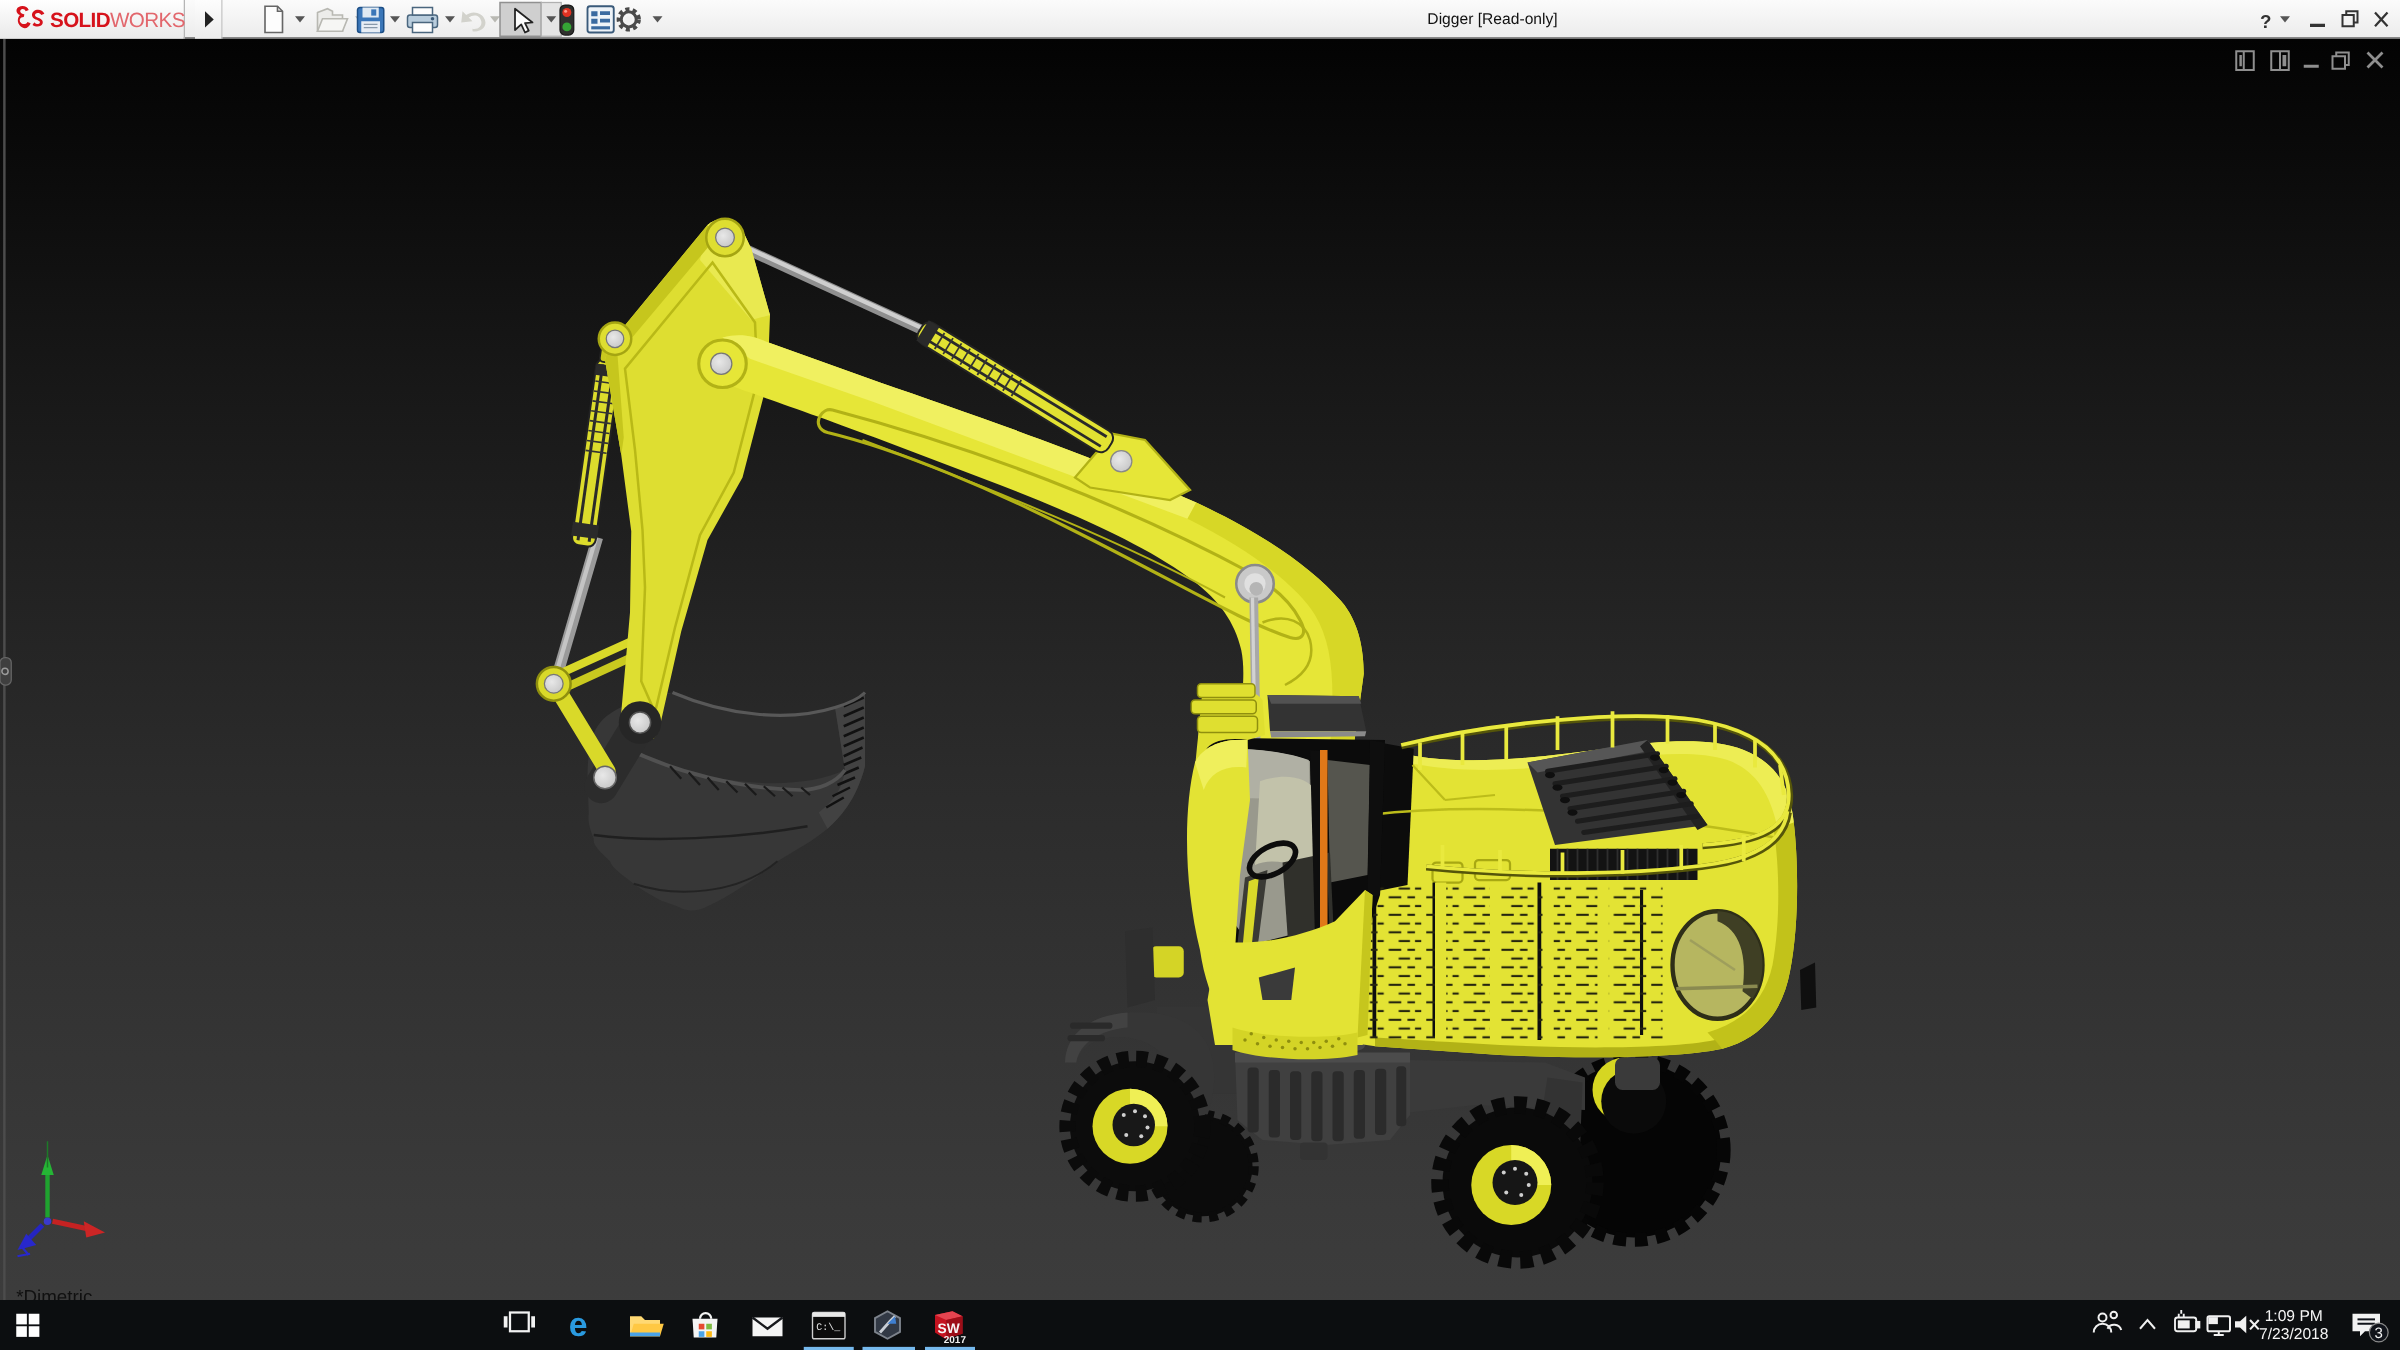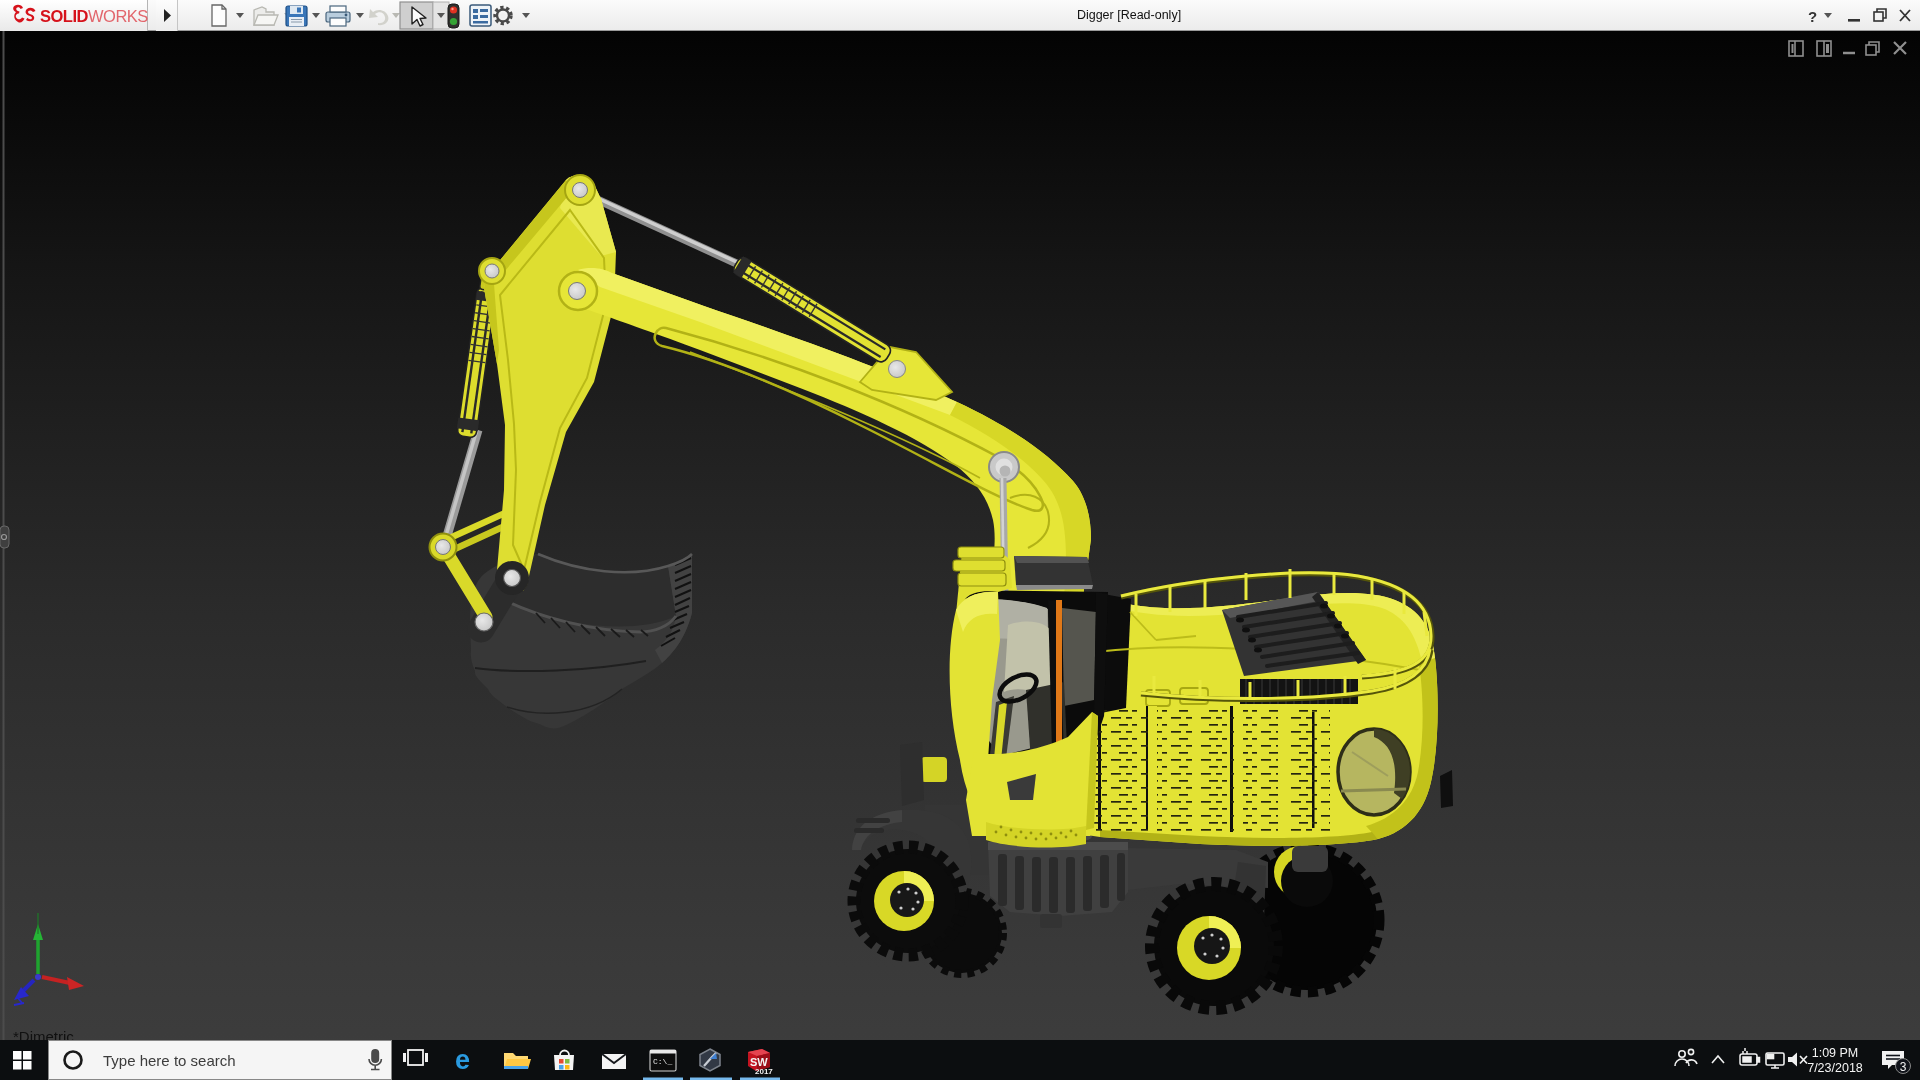--- a/index.html
+++ b/index.html
@@ -4,21 +4,21 @@
 <style>
   * { margin:0; padding:0; box-sizing:border-box; }
   html,body { width:1920px; height:1080px; overflow:hidden; background:#000;
     font-family:"Liberation Sans", sans-serif; }
   #toolbar { position:absolute; left:0; top:0; width:1920px; height:31px;
     background:linear-gradient(#fbfbfb,#ececec); border-bottom:1px solid #9a9a9a; }
   #logo { position:absolute; left:0; top:0; width:148px; height:31px;
     background:linear-gradient(#ffffff,#e9e9e9); border-right:1px solid #b5b5b5; }
   #flyout { position:absolute; left:156px; top:0; width:22px; height:31px;
     background:linear-gradient(#fdfdfd,#ececec); border-right:1px solid #c5c5c5; }
-  #title { position:absolute; left:1004px; top:8px; width:250px; text-align:center;
+  #title { position:absolute; left:1069px; top:8px; width:250px; text-align:center;
     font-size:12.5px; color:#111; }
   #viewport { position:absolute; left:0; top:31px; width:1920px; height:1064px;
     background:linear-gradient(180deg,#030303 0%,#0b0b0b 10%,#151515 22%,#202020 38%,#2b2b2b 55%,#333333 72%,#3a3a3a 88%,#3e3e3e 100%); }
   #taskbar { position:absolute; left:0; top:1040px; width:1920px; height:40px;
     background:#0c0e10; }
   #search { position:absolute; left:48px; top:0px; width:344px; height:40px;
     background:#f5f5f5; border:1px solid #888; display:flex; align-items:center; }
   #search span { color:#3c3c3c; font-size:15px; margin-left:14px; }
   .abs { position:absolute; }
 </style>
@@ -485,32 +485,20 @@
 
 <div id="taskbar">
   <svg class="abs" style="left:0;top:0" width="48" height="40">
     <g fill="#fefefe">
       <rect x="13" y="11" width="8.5" height="8.5"></rect>
       <rect x="23" y="11" width="8.5" height="8.5"></rect>
       <rect x="13" y="21" width="8.5" height="8.5"></rect>
       <rect x="23" y="21" width="8.5" height="8.5"></rect>
     </g>
   </svg>
-  <div id="search">
-    <svg width="40" height="40" style="flex:none">
-        <circle cx="24" cy="20" r="8.5" fill="none" stroke="#1a1a1a" stroke-width="2.6"></circle>
-      </svg>
-    <span>Type here to search</span>
-    <svg width="40" height="40" style="flex:none;margin-left:auto">
-        <g fill="none" stroke="#4a4a4a" stroke-width="1.6">
-          <path d="M21,13 a3.2,3.2 0 0 1 6.4,0 l0,6 a3.2,3.2 0 0 1 -6.4,0 Z" fill="#4a4a4a"></path>
-          <path d="M18,19 a6.2,6.2 0 0 0 12.4,0 M24.2,25.5 L24.2,29.5 M20,29.5 L28.5,29.5"></path>
-        </g>
-      </svg>
-  </div>
   <svg class="abs" style="left:392px;top:0" width="420" height="40">
 
     <rect x="16" y="10" width="15" height="15" fill="none" stroke="#f2f2f2" stroke-width="1.8"></rect>
     <rect x="11" y="13" width="3" height="9" fill="#f2f2f2"></rect>
     <rect x="33" y="13" width="3" height="9" fill="#f2f2f2"></rect>
 
     <text x="63" y="29" font-size="27" font-weight="bold" fill="#2a9ae0" font-family="Liberation Sans">e</text>
 
     <path d="M112,13 L121,13 L124,16 L136,16 L136,29 L112,29 Z" fill="#ffd973"></path>
     <path d="M112,29 L115,19 L139,19 L136,29 Z" fill="#ffc843"></path>

